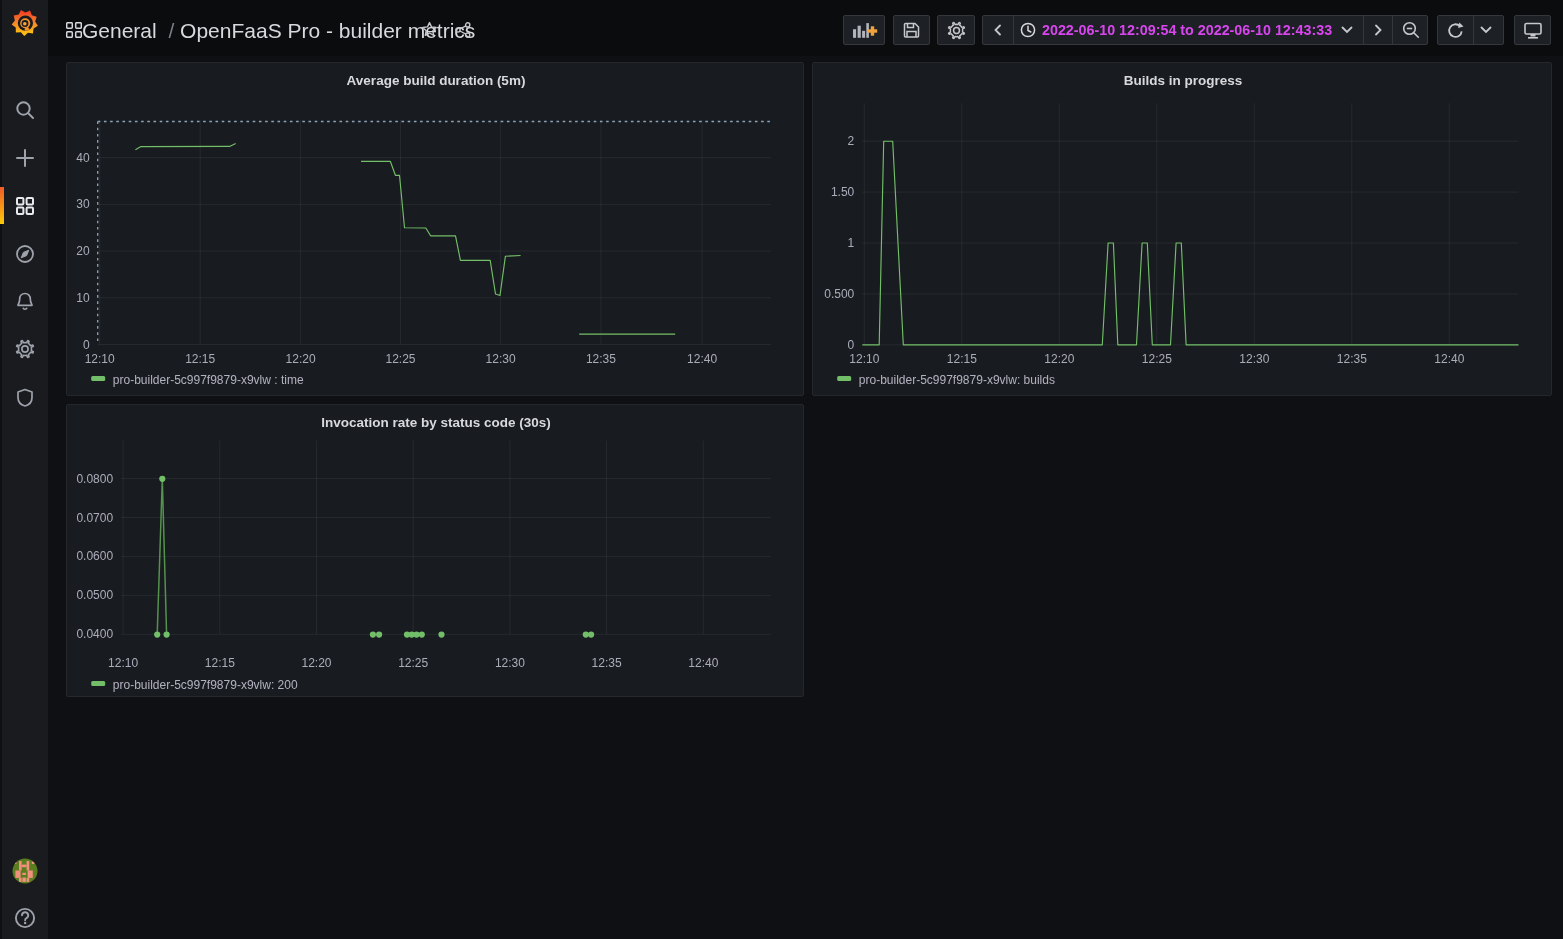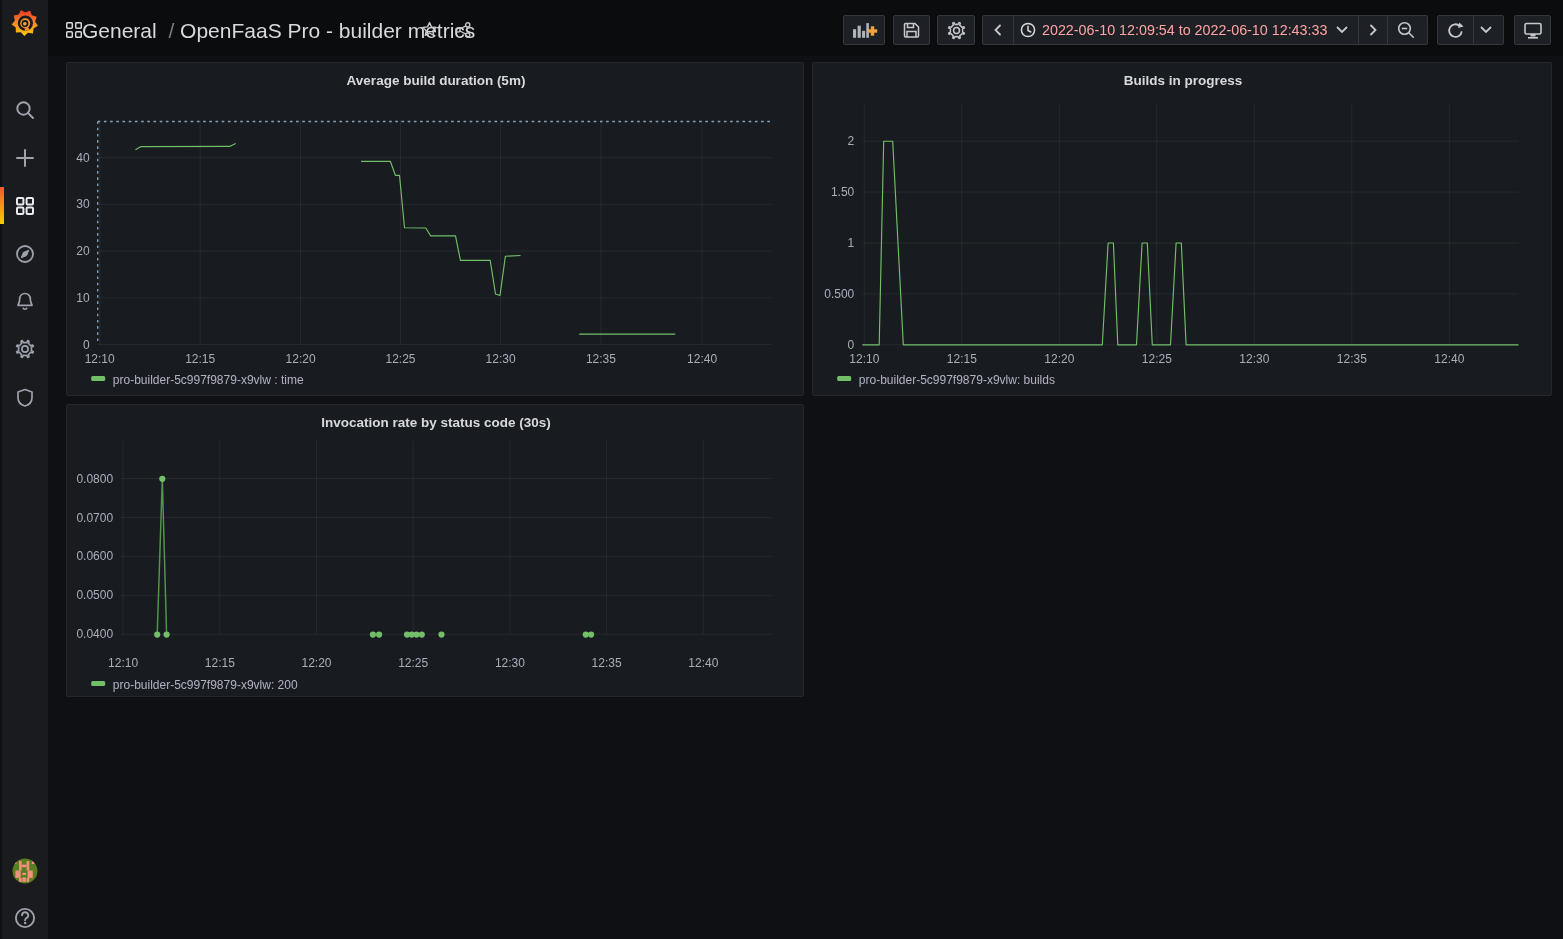--- a/index.html
+++ b/index.html
@@ -136,21 +136,21 @@
 
 <div class="btn" style="left:982px;width:446px;justify-content:flex-start">
  <svg width="10" height="12" viewBox="0 0 10 12" style="margin-left:10px">
       <path d="M7 1.5 L2.5 6 L7 10.5" fill="none" stroke="#c7c8cd" stroke-width="1.8" stroke-linecap="round"></path>
     </svg>
  <div style="width:1px;height:30px;background:#34373c;margin-left:10px"></div>
  <svg width="16" height="16" viewBox="0 0 17 17" style="margin-left:6px">
   <circle cx="8.5" cy="8.5" r="7" fill="none" stroke="#d8d9dd" stroke-width="1.6"></circle>
   <path d="M8.5 4.5 V9 l3 1.6" fill="none" stroke="#d8d9dd" stroke-width="1.6" stroke-linecap="round"></path>
  </svg>
- <div style="margin-left:6px;font-size:14.3px;font-weight:400;color:#fca5a5;white-space:nowrap" id="timetext">2022-06-10 12:09:54 to 2022-06-10 12:43:33</div>
+ <div style="margin-left:6px;font-size:14.3px;font-weight:700;color:#d946ef;white-space:nowrap" id="timetext">2022-06-10 12:09:54 to 2022-06-10 12:43:33</div>
  <svg width="12" height="8" viewBox="0 0 12 8" style="margin-left:9px">
       <path d="M1.5 1.5 L6 6 L10.5 1.5" fill="none" stroke="#c7c8cd" stroke-width="1.8" stroke-linecap="round"></path>
     </svg>
  <div style="width:1px;height:30px;background:#34373c;margin-left:10px"></div>
  <svg width="10" height="12" viewBox="0 0 10 12" style="margin-left:9px">
       <path d="M3 1.5 L7.5 6 L3 10.5" fill="none" stroke="#c7c8cd" stroke-width="1.8" stroke-linecap="round"></path>
     </svg>
  <div style="width:1px;height:30px;background:#34373c;margin-left:9px"></div>
  <svg width="18" height="18" viewBox="0 0 18 18" style="margin-left:9px">
   <circle cx="7.5" cy="7.5" r="5.8" fill="none" stroke="#c7c8cd" stroke-width="1.6"></circle>

